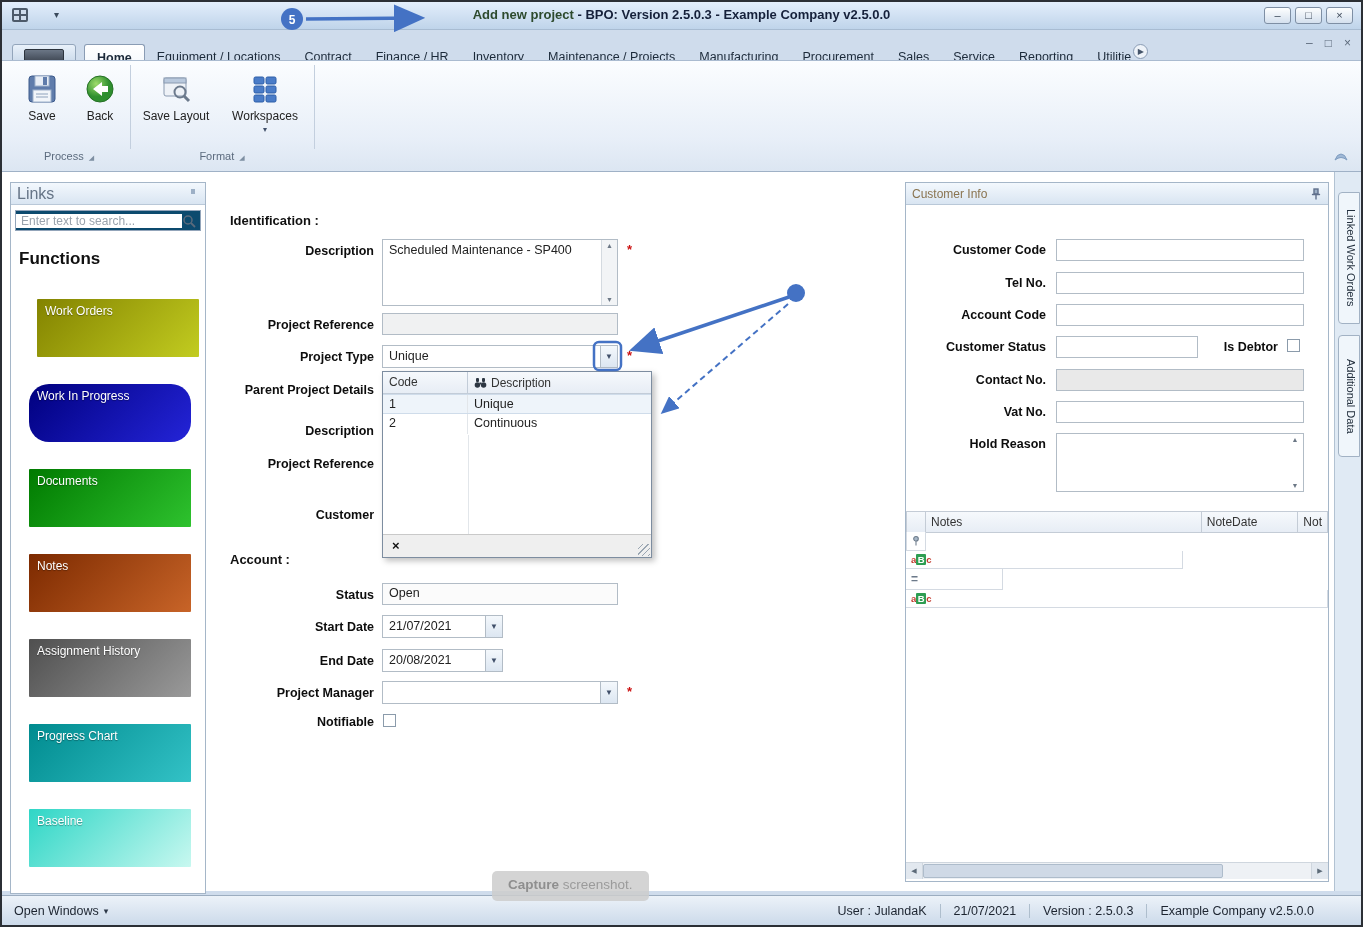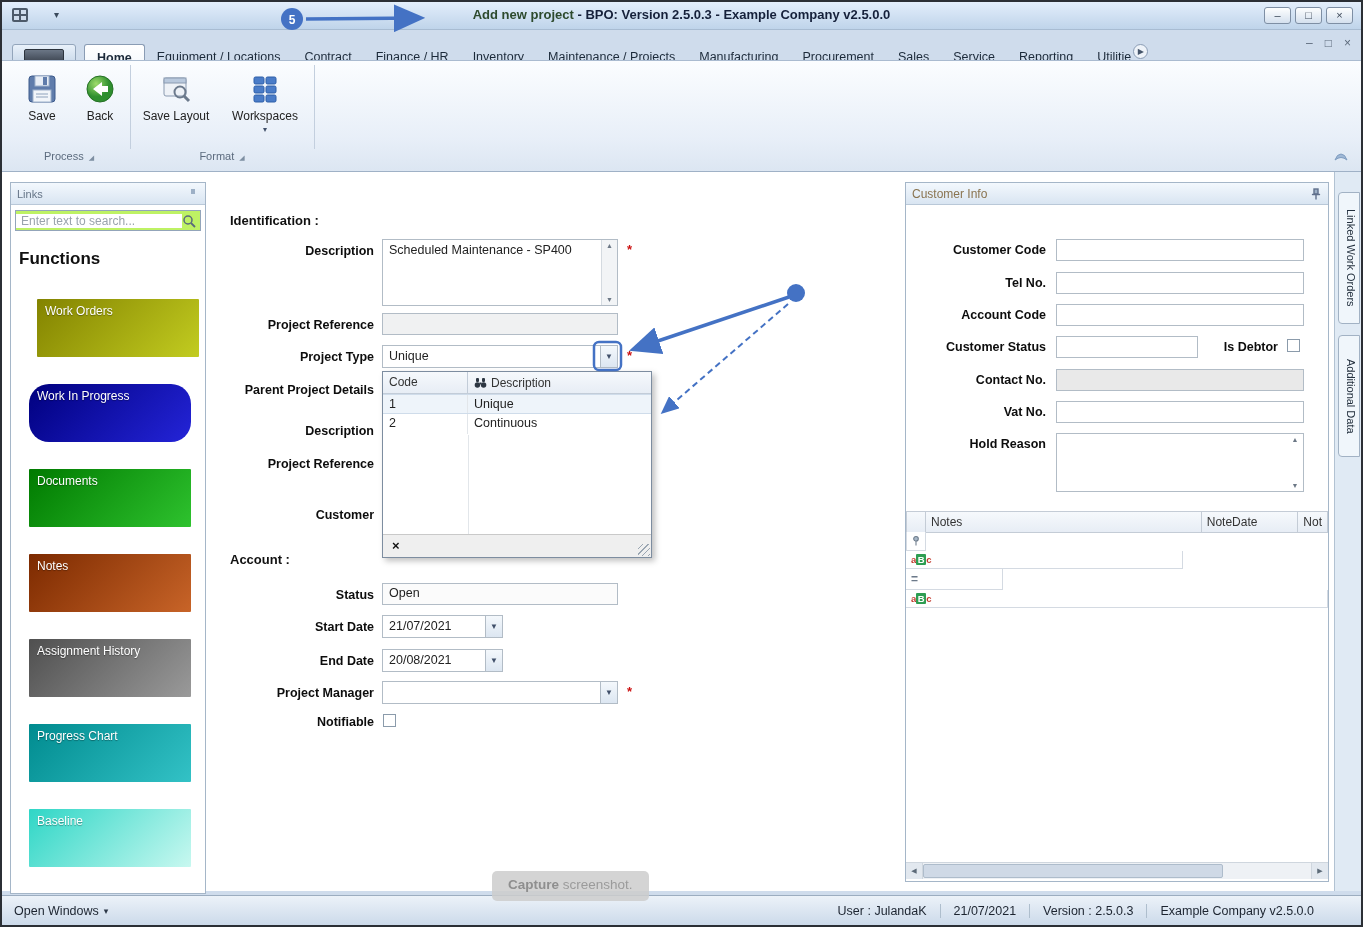--- a/index.html
+++ b/index.html
@@ -71,24 +71,24 @@
 
   
   .links-panel {
     position:absolute; left:8px; top:180px; width:196px; height:712px;
     border:1px solid #a5b6c8; background:#fff;
   }
   .panel-hdr {
     height:22px; background: linear-gradient(#f3f8fd,#d9e5f2);
     border-bottom:1px solid #b9c8d8; display:flex; align-items:center; padding:0 6px;
   }
-  .panel-hdr .cap { flex:1; font-size:11px; }
+  .panel-hdr .cap { flex:1; font-size:16px; }
   .links-panel .cap { color:#667587; }
   .pin-ic { width:12px; height:12px; }
-  .search-wrap { position:absolute; left:4px; top:27px; right:4px; height:21px; border:1px solid #93a5ba; background:#bef264; display:flex; align-items:center;justify-content:center; }
+  .search-wrap { position:absolute; left:4px; top:27px; right:4px; height:21px; border:1px solid #93a5ba; background:#0c4a6e; display:flex; align-items:center;justify-content:center; }
   .search-wrap input { flex:1; border:none; outline:none; font-size:12px; padding:0 5px; color:#333; font-family:"Liberation Sans",sans-serif; }
   .search-wrap input::placeholder { color:#9aa3ad; }
   .mag-ic { width:14px; height:14px; margin-right:4px; }
   .fn-heading { position:absolute; left:8px; top:66px; font-weight:bold; font-size:17px; color:#111; }
   .tile {
     position:absolute; left:18px; width:162px; height:58px; border-radius:1px;
     color:#fff; font-size:12px; padding:5px 8px; cursor:default;
     text-shadow: 0 1px 1px rgba(0,0,0,.35);
   }
 

